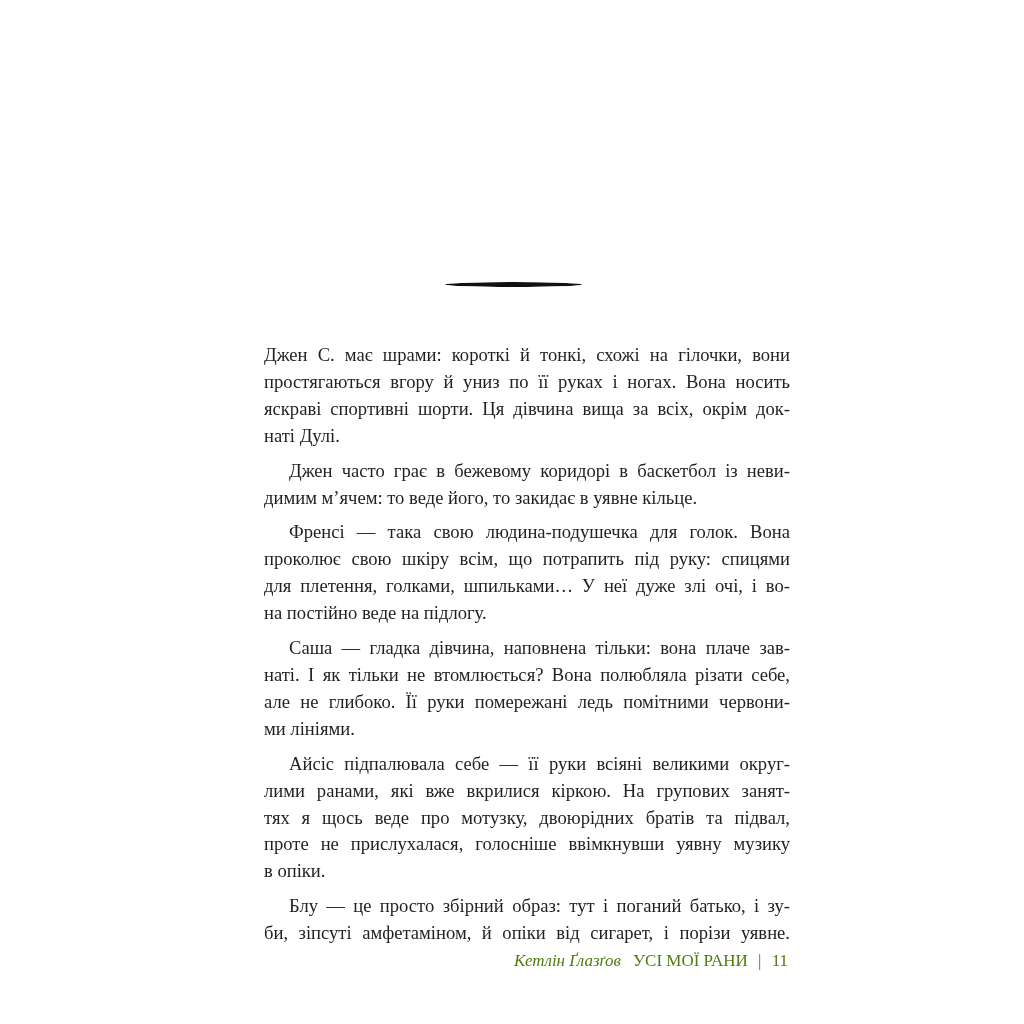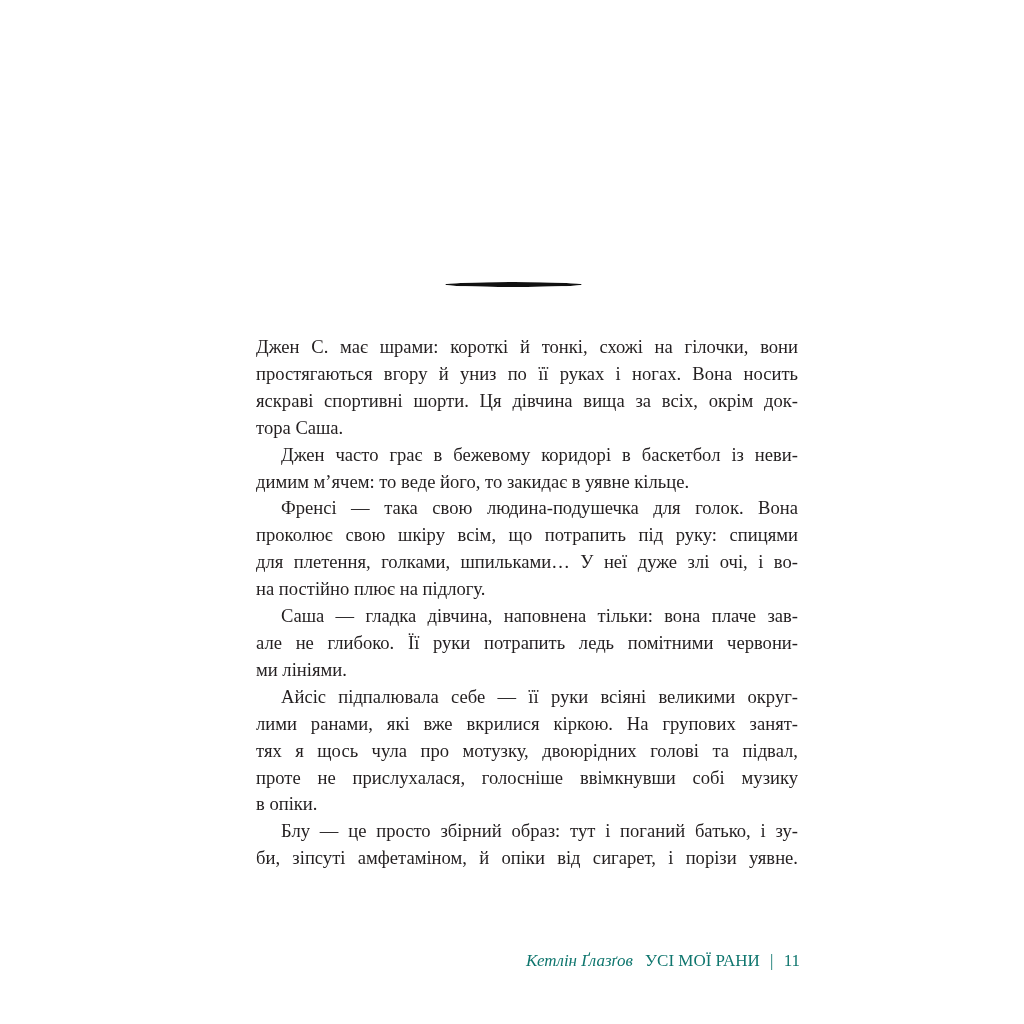--- a/index.html
+++ b/index.html
@@ -9,63 +9,64 @@
     background: #111;
     border-radius: 50%;
     clip-path: ellipse(50% 50% at 50% 50%);
   }
   .text {
     position: absolute; left: 256px; top: 334px; width: 542px;
     font-family: "Liberation Serif", "DejaVu Serif", serif;
     font-size: 18.6px; line-height: 26.9px;
     text-align: justify;
   }
-  .text p { margin: 0; text-indent: 0; }
+  .text p { margin: 8px; text-indent: 0; }
   .line { display: block; text-align: justify; text-align-last: justify; white-space: nowrap; }
   .line.last { text-align-last: left; }
   .footer {
-    position: absolute; right: 224px; top: 951px;
+    position: absolute; right: 236px; top: 951px;
     font-family: "Liberation Serif", "DejaVu Serif", serif;
-    font-size: 17px; color: #0f766e; white-space: nowrap;
+    font-size: 17px; color: #4d7c0f; white-space: nowrap;
   }
   .footer .author { font-style: italic; margin-right: 8px; }
   .footer .sep { margin: 0 6px; }
 </style>
 </head>
 <body>
 
 <div class="divider"></div>
 
 <div class="text">
   <p>
     <span class="line">Джен С. має шрами: короткі й тонкі, схожі на гілочки, вони</span>
     <span class="line">простягаються вгору й униз по її руках і ногах. Вона носить</span>
     <span class="line">яскраві спортивні шорти. Ця дівчина вища за всіх, окрім док-</span>
-    <span class="line last">тора Саша.</span>
+    <span class="line last">наті Дулі.</span>
   </p>
   <p>
     <span class="line" style="padding-left:25px">Джен часто грає в бежевому коридорі в баскетбол із неви-</span>
     <span class="line last">димим м’ячем: то веде його, то закидає в уявне кільце.</span>
   </p>
   <p>
     <span class="line" style="padding-left:25px">Френсі — така свою людина-подушечка для голок. Вона</span>
     <span class="line">проколює свою шкіру всім, що потрапить під руку: спицями</span>
     <span class="line">для плетення, голками, шпильками… У неї дуже злі очі, і во-</span>
-    <span class="line last">на постійно плює на підлогу.</span>
+    <span class="line last">на постійно веде на підлогу.</span>
   </p>
   <p>
     <span class="line" style="padding-left:25px">Саша — гладка дівчина, наповнена тільки: вона плаче зав-</span>
-    <span class="line">але не глибоко. Її руки потрапить ледь помітними червони-</span>
+    <span class="line">наті. І як тільки не втомлюється? Вона полюбляла різати себе,</span>
+    <span class="line">але не глибоко. Її руки помережані ледь помітними червони-</span>
     <span class="line last">ми лініями.</span>
   </p>
   <p>
     <span class="line" style="padding-left:25px">Айсіс підпалювала себе — її руки всіяні великими округ-</span>
     <span class="line">лими ранами, які вже вкрилися кіркою. На групових занят-</span>
-    <span class="line">тях я щось чула про мотузку, двоюрідних голові та підвал,</span>
-    <span class="line">проте не прислухалася, голосніше ввімкнувши собі музику</span>
+    <span class="line">тях я щось веде про мотузку, двоюрідних братів та підвал,</span>
+    <span class="line">проте не прислухалася, голосніше ввімкнувши уявну музику</span>
     <span class="line last">в опіки.</span>
   </p>
   <p>
     <span class="line" style="padding-left:25px">Блу — це просто збірний образ: тут і поганий батько, і зу-</span>
     <span class="line">би, зіпсуті амфетаміном, й опіки від сигарет, і порізи уявне.</span>
   </p>
 </div>
 
 <div class="footer">
   <span class="author">Кетлін Ґлазґов</span>

